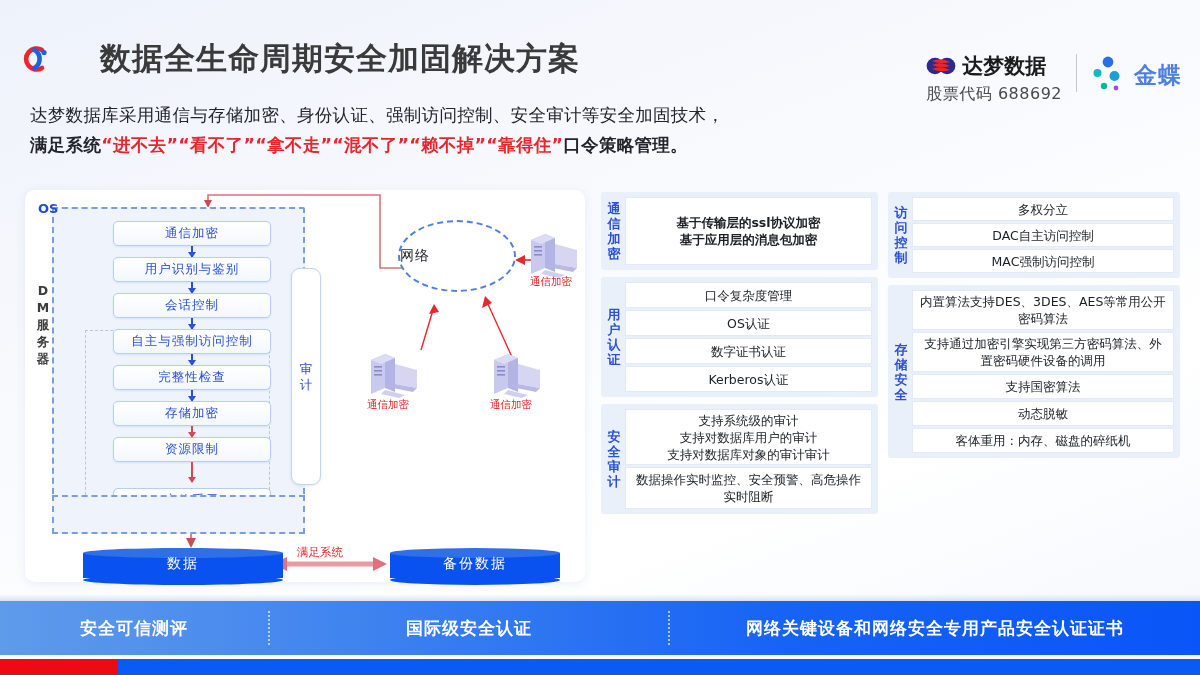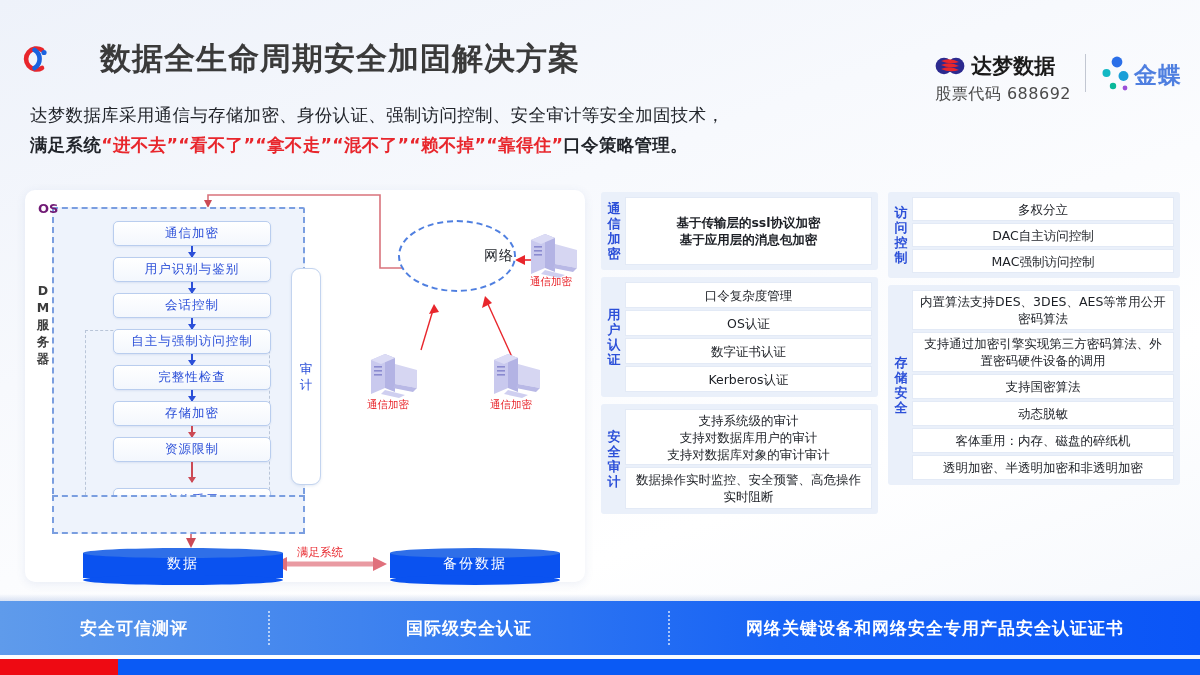--- a/index.html
+++ b/index.html
@@ -27,21 +27,21 @@
 
   #logo-row { position: absolute; right: 18px; top: 28px; display: flex; align-items: flex-start; gap: 14px; margin-top: 24px; }
   #dm-logo-block { display: flex; flex-direction: column; align-items: flex-start; }
   #dm-logo-line { display: flex; align-items: center; gap: 6px; }
   #dm-mark { width: 30px; height: 22px; position: relative; }
   #dm-name { font-size: 21px; font-weight: bold; color: #1b1b1b; letter-spacing: 0px;
              font-family: "DejaVu Sans", "Liberation Sans", sans-serif; }
   #dm-stock { margin-top: 4px; font-size: 16px; color: #4a4a4a; letter-spacing: .5px;
               font-family: "DejaVu Sans", "Liberation Sans", sans-serif; }
   #logo-divider { width: 1px; height: 38px; background: #c2c7d2; margin-top: 2px; }
-  #ks-logo-block { display: flex; align-items: center; padding-top: 3px; }
+  #ks-logo-block { display: flex; align-items: center; gap: 9px; padding-top: 3px; }
   #ks-dots { position: relative; width: 34px; height: 40px; }
   #ks-name { font-size: 23px; font-weight: bold; color: #4f7fe0; letter-spacing: 1px;
              font-family: "DejaVu Sans", "Liberation Sans", sans-serif; }
 
   
   #intro { position: absolute; left: 30px; top: 100px; width: 1140px; }
   .intro-line { font-size: 17.5px; color: #22252b; line-height: 30px; letter-spacing: .3px;
                 font-family: "DejaVu Sans", "Liberation Sans", sans-serif; }
   .intro-line.bold { font-weight: bold; }
   .red { color: #e8262c; }
@@ -88,38 +88,38 @@
     background: #ffffff; border: 1px solid #c3d4ef; border-radius: 9px;
     display: flex; align-items: center; justify-content: center;
     box-shadow: 0 1px 3px rgba(120,150,200,.20);
   }
   #audit-label { font-size: 12.5px; color: #2b4fd8; line-height: 16px; text-align: center; font-weight: 500;
                  font-family: "DejaVu Sans", "Liberation Sans", sans-serif; }
   #os-box {
     position: absolute; left: 27px; top: 305px; width: 253px; height: 39px;
     border: 2px dashed #7a9ee0; background: #eef3fc;
   }
-  #os-label { position: absolute; left: 13px; top: 11px; font-size: 13px; font-weight: bold; color: #701a75;
+  #os-label { position: absolute; left: 13px; top: 11px; font-size: 13px; font-weight: bold; color: #1d4ed8;
               font-family: "DejaVu Sans", "Liberation Sans", sans-serif; }
 
   .db-cyl { position: absolute; height: 32px; }
   .db-cyl .top { position:absolute; left:0; top:0; width:100%; height:10px; border-radius:50%;
                  background:#2f6fe8; }
   .db-cyl .body { position:absolute; left:0; top:5px; width:100%; height:25px; background:#0a52f0; }
   .db-cyl .bot { position:absolute; left:0; bottom:-5px; width:100%; height:10px; border-radius:50%;
                  background:#0a52f0; }
   .db-cyl .lbl { position:absolute; left:0; top:0; width:100%; height:32px; display:flex;
                  align-items:center; justify-content:center; color:#fff; font-size:14px;
                  letter-spacing:2px; z-index:3;
                  font-family:"DejaVu Sans","Liberation Sans",sans-serif; }
 
   #network-oval {
     position: absolute; left: 373px; top: 30px; width: 118px; height: 72px;
     border: 2px dashed #4f7fe0; border-radius: 50%;
-    display: flex; align-items: center; justify-content: flex-end;
+    display: flex; align-items: center; justify-content: flex-start;
     background: rgba(255,255,255,.6);
   }
   #network-label { font-size: 14px; color: #25282e; letter-spacing: 1px;
                    font-family: "DejaVu Sans","Liberation Sans",sans-serif; }
 
   .pc { position: absolute; width: 58px; height: 48px; }
   .pc-label { position: absolute; font-size: 10.5px; color: #e8262c; white-space: nowrap;
               font-family: "DejaVu Sans","Liberation Sans",sans-serif; }
 
   
@@ -369,21 +369,20 @@
     </div>
 
     <div class="group">
       <div class="group-title">存<br>储<br>安<br>全</div>
       <div class="group-rows">
         <div class="row-cell" style="height:40px">内置算法支持DES、3DES、AES等常用公开密码算法</div>
         <div class="row-cell" style="height:40px">支持通过加密引擎实现第三方密码算法、外置密码硬件设备的调用</div>
         <div class="row-cell" style="height:25px">支持国密算法</div>
         <div class="row-cell" style="height:25px">动态脱敏</div>
         <div class="row-cell" style="height:25px">客体重用：内存、磁盘的碎纸机</div>
-        <div class="row-cell" style="height:25px">透明加密、半透明加密和非透明加密</div>
       </div>
     </div>
   </div>
 </div>
 
 <div id="bar-shadow"></div>
 <div id="bottom-bar">
   <div class="bb-item" style="width:268px">安全可信测评</div>
   <div class="bb-sep"></div>
   <div class="bb-item" style="width:398px">国际级安全认证</div>

